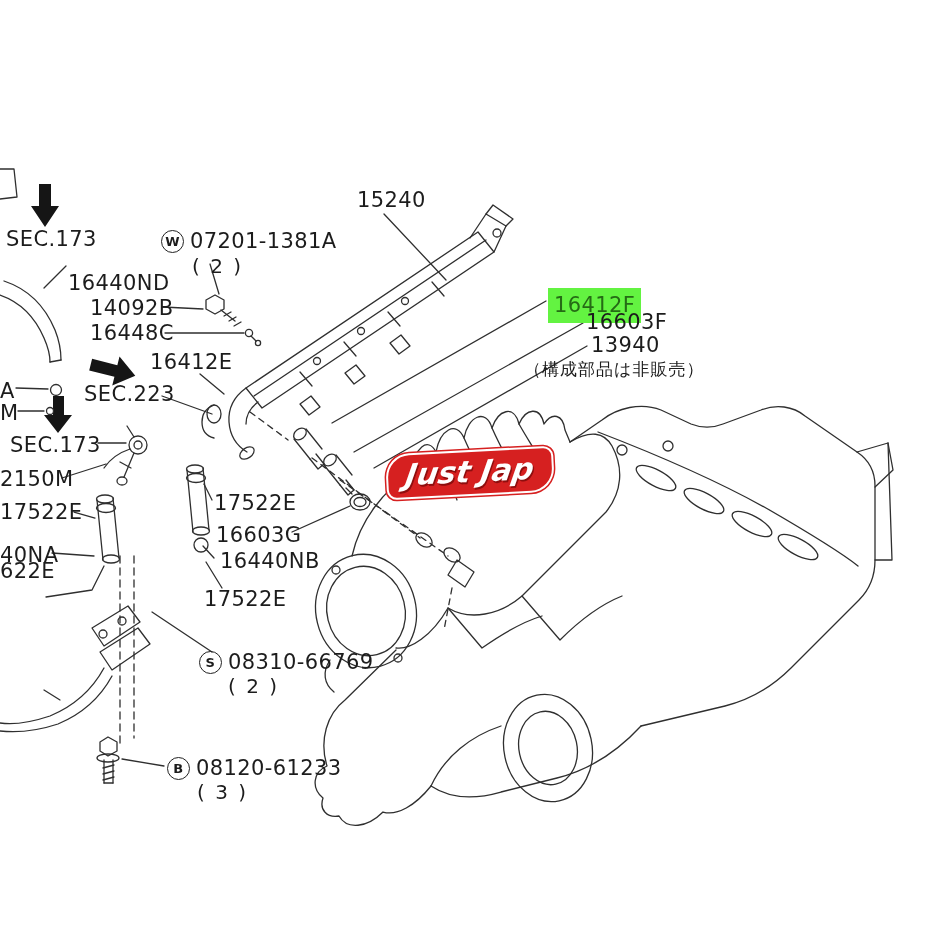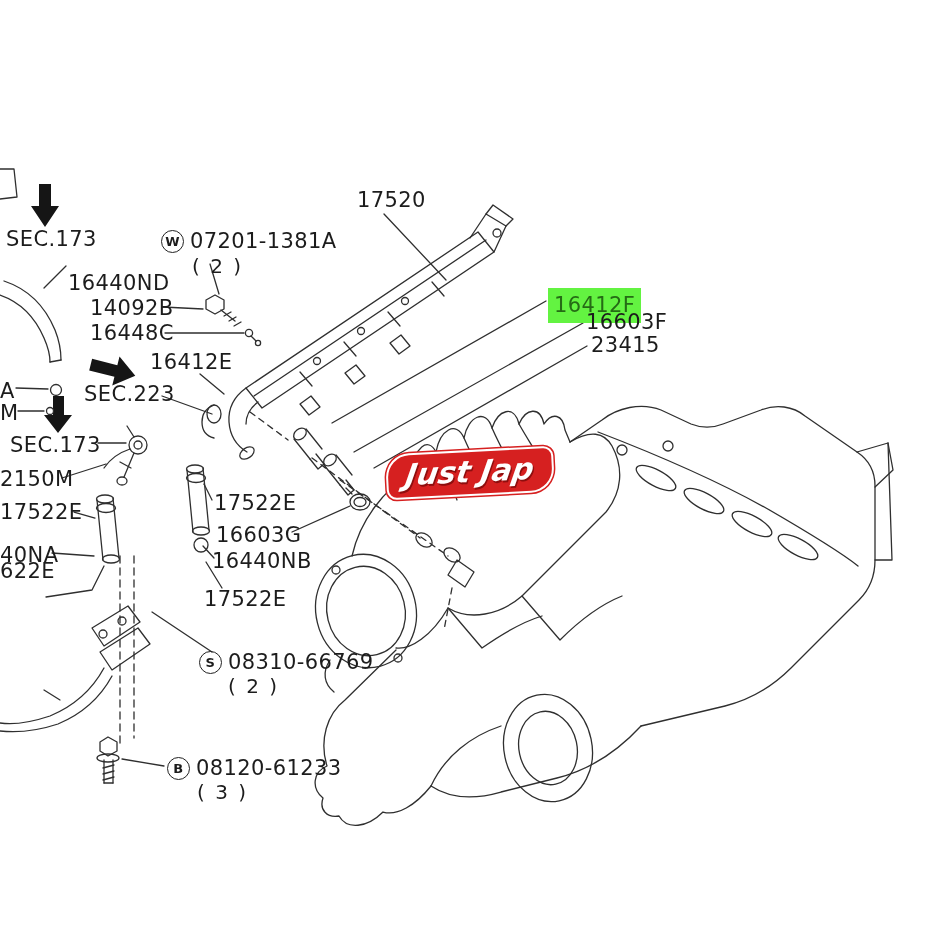--- a/index.html
+++ b/index.html
@@ -209,41 +209,42 @@
 
   <div class="lbl" style="left:6px;top:228px">SEC.173</div>
   <div class="lbl" style="left:68px;top:272px">16440ND</div>
 
   <div class="lbl row" style="left:161px;top:230px">
     <span class="circle">W</span>
     <span>07201-1381A</span>
   </div>
   <div class="qty" style="left:192px;top:254px">( 2 )</div>
 
-  <div class="lbl" style="left:357px;top:189px">17520</div>
+  <div class="lbl" style="left:357px;top:189px">15240</div>
   <div class="lbl" style="left:90px;top:297px">14092B</div>
   <div class="lbl" style="left:90px;top:322px">16448C</div>
   <div class="lbl" style="left:150px;top:351px">16412E</div>
   <div class="lbl" style="left:84px;top:383px">SEC.223</div>
 
   <div class="lbl hl" style="left:548px;top:288px">16412F</div>
   <div class="lbl" style="left:586px;top:311px">16603F</div>
-  <div class="lbl" style="left:591px;top:334px">23415</div>
+  <div class="lbl" style="left:591px;top:334px">13940</div>
+  <div class="lbl sm" style="left:524px;top:358px">（構成部品は非販売）</div>
 
   <div class="lbl" style="left:0px;top:380px">A</div>
   <div class="lbl" style="left:0px;top:402px">M</div>
   <div class="lbl" style="left:10px;top:434px">SEC.173</div>
   <div class="lbl" style="left:0px;top:468px">2150M</div>
   <div class="lbl" style="left:0px;top:501px">17522E</div>
   <div class="lbl" style="left:0px;top:544px">40NA</div>
   <div class="lbl" style="left:0px;top:560px">622E</div>
 
   <div class="lbl" style="left:214px;top:492px">17522E</div>
   <div class="lbl" style="left:216px;top:524px">16603G</div>
-  <div class="lbl" style="left:212px;top:550px">16440NB</div>
+  <div class="lbl" style="left:220px;top:550px">16440NB</div>
   <div class="lbl" style="left:204px;top:588px">17522E</div>
 
   <div class="lbl row" style="left:199px;top:651px">
     <span class="circle">S</span>
     <span>08310-66769</span>
   </div>
   <div class="qty" style="left:228px;top:674px">( 2 )</div>
 
   <div class="lbl row" style="left:167px;top:757px">
     <span class="circle">B</span>

